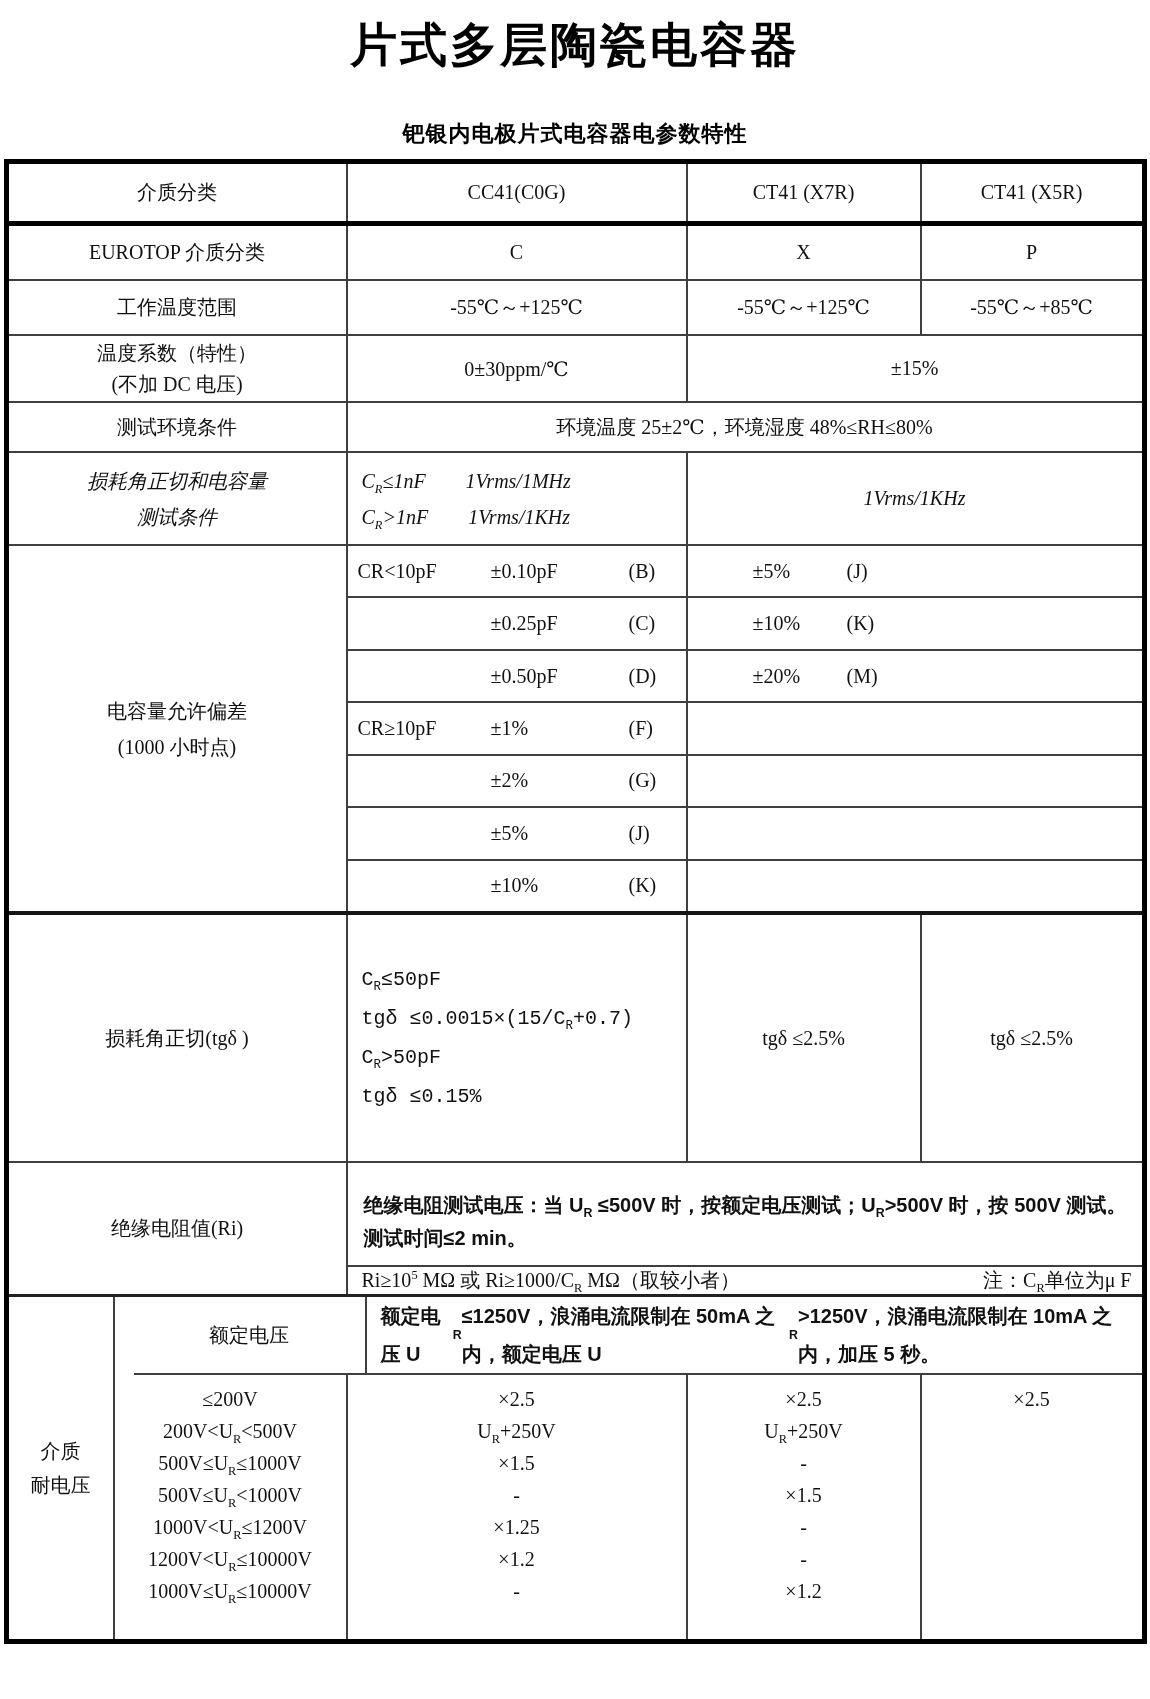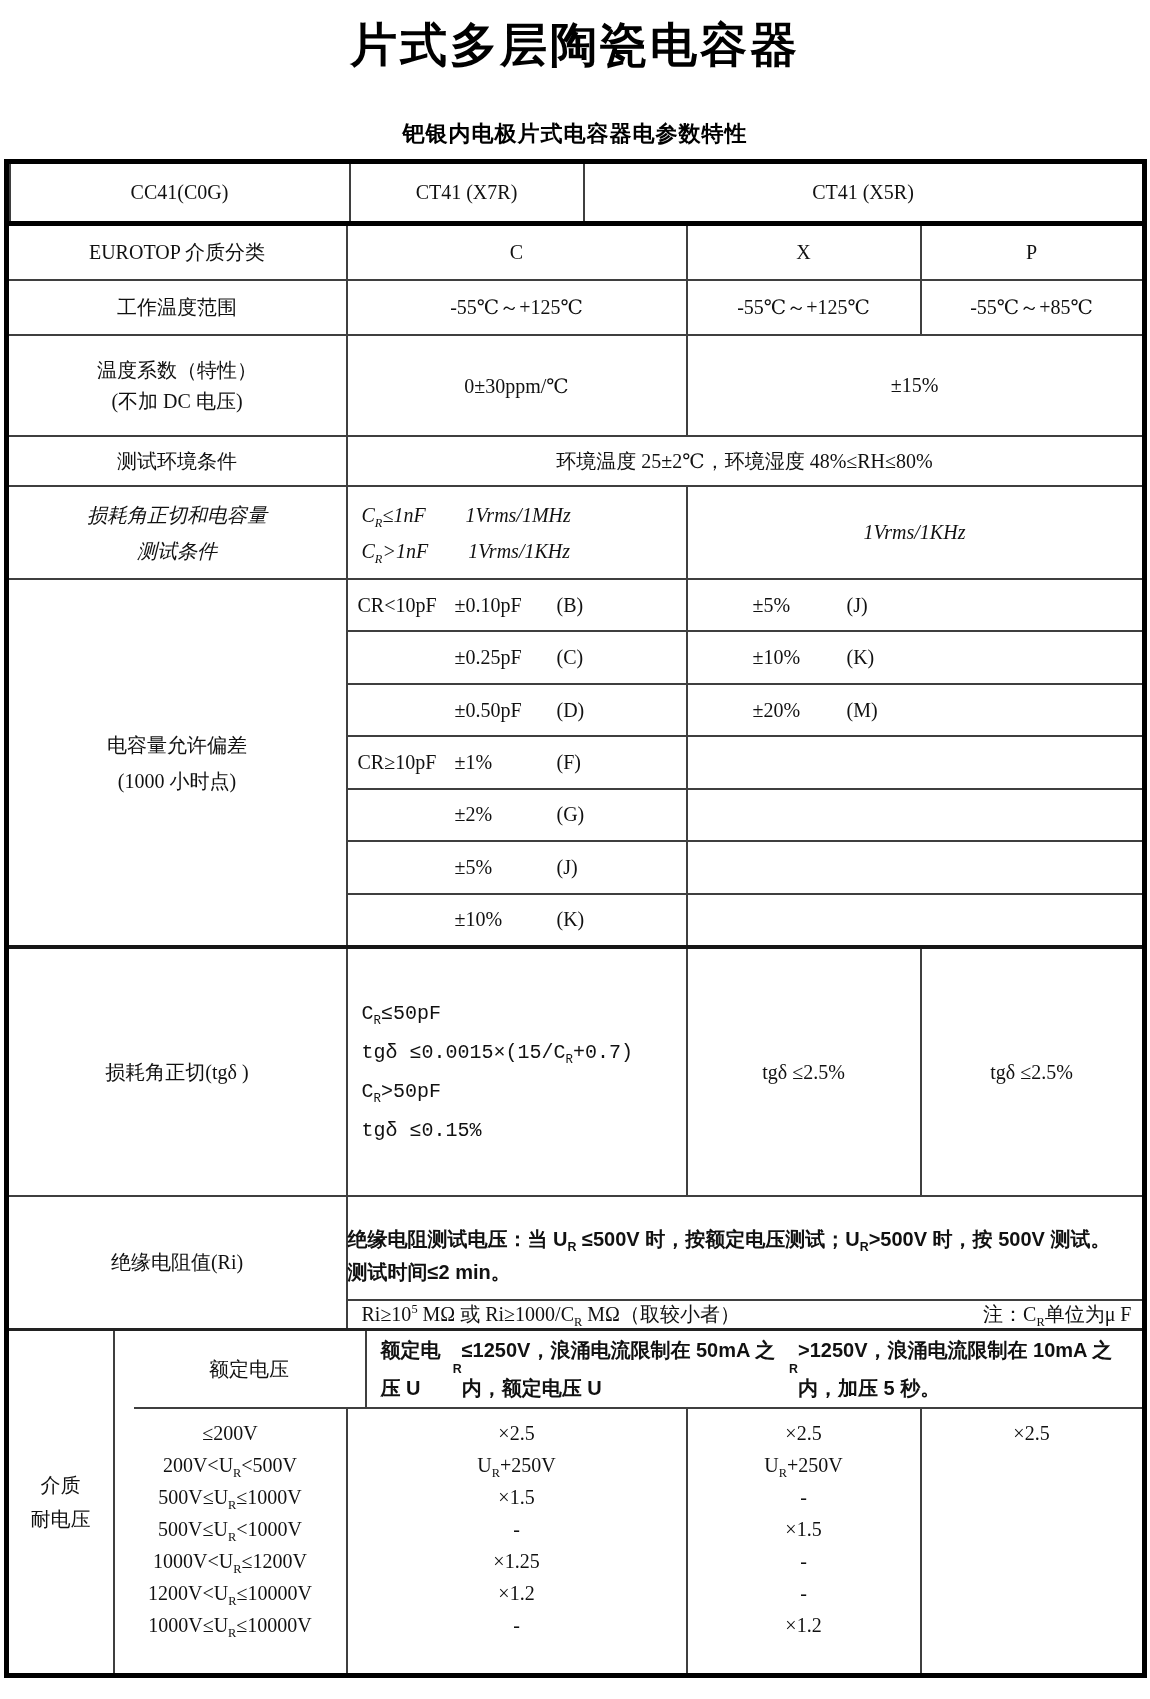--- a/index.html
+++ b/index.html
@@ -31,56 +31,56 @@
   .w1{width:337px;}
   .w2{width:340px;}
   .w3{width:234px;}
   .w4{flex:1;}
   .merged{flex:1;}
   .col{flex-direction:column;}
   
   .r-header{height:62px;border-bottom:5px solid #000;}
   .r-eurotop{height:55px;}
   .r-temp{height:55px;}
-  .r-coeff{height:101px;}
+  .r-coeff{height:67px;}
   .r-env{height:50px;}
   .r-loss{height:93px;font-style:italic;}
   .r-dev{height:365px;border-bottom:none;}
   .r-tgd{height:252px;border-top:4px solid #161616;}
   .r-ri{height:131px;border-bottom:none;}
   .r-ws{height:345px;border-top:3px solid #222;border-bottom:none;}
   
   .lh31 div{line-height:31px;}
   .lh36 div{line-height:36px;}
   
   .loss-cc41{flex-direction:column;align-items:flex-start;justify-content:center;
     padding-left:14px;text-align:left;}
   .loss-cc41 div{line-height:36px;}
   
   .dev-right{flex:1;display:flex;flex-direction:column;}
   .dev-row{flex:1;display:flex;border-bottom:2px solid #3f3f3f;box-sizing:border-box;}
   .dev-row.last{border-bottom:none;}
   .dev-cc41{
     width:340px;box-sizing:border-box;border-left:2px solid #3f3f3f;
     display:grid;grid-template-columns:97px 102px auto;
-    align-items:center;padding-left:10px;text-align:left;
+    align-items:center;padding-left:10px;text-align:left;gap:36px;
   }
   .dev-ct41{
     flex:1;box-sizing:border-box;border-left:2px solid #3f3f3f;
     display:grid;grid-template-columns:94px auto;
     align-items:center;padding-left:65px;text-align:left;
   }
   
   .tgd-cc41{flex-direction:column;align-items:flex-start;justify-content:center;
     padding-left:14px;text-align:left;}
   .tgd-cc41 div{line-height:39px;font-family:Liberation Mono, monospace;}
   
   .ri-right{flex:1;display:flex;flex-direction:column;border-left:2px solid #3f3f3f;}
   .ri-row1{height:91px;border-bottom:2px solid #3f3f3f;box-sizing:border-box;
-    display:flex;flex-direction:column;justify-content:center;margin-top:15px;}
+    display:flex;flex-direction:column;justify-content:center;padding-left:16px;margin-top:15px;}
   .ri-row1 div{line-height:33px;}
   .ri-row2{flex:1;display:flex;justify-content:space-between;
     padding:0 10px 0 14px;}
   
   .ws-label{width:104px;display:flex;flex-direction:column;align-items:center;
     justify-content:center;box-sizing:border-box;}
   .ws-label div{line-height:34px;}
   .ws-right{flex:1;display:flex;flex-direction:column;border-left:2px solid #3f3f3f;}
   .ws-rated{height:78px;border-bottom:2px solid #3f3f3f;box-sizing:border-box;display:flex;margin-left:19px;}
   .ws-rated-label{width:231px;display:flex;align-items:center;justify-content:center;box-sizing:border-box;}
@@ -102,20 +102,21 @@
 <body>
 
 <div>
 
   <h1 class="title">片式多层陶瓷电容器</h1>
   <h2 class="subtitle">钯银内电极片式电容器电参数特性</h2>
 
   <div class="spec-table">
 
     <div class="row r-header">
+      <div class="cell w1 first">介质分类</div>
       <div class="cell w2">CC41(C0G)</div>
       <div class="cell w3">CT41 (X7R)</div>
       <div class="cell w4">CT41 (X5R)</div>
     </div>
 
     <div class="row r-eurotop">
       <div class="cell w1 first">EUROTOP 介质分类</div>
       <div class="cell w2">C</div>
       <div class="cell w3">X</div>
       <div class="cell w4">P</div>

